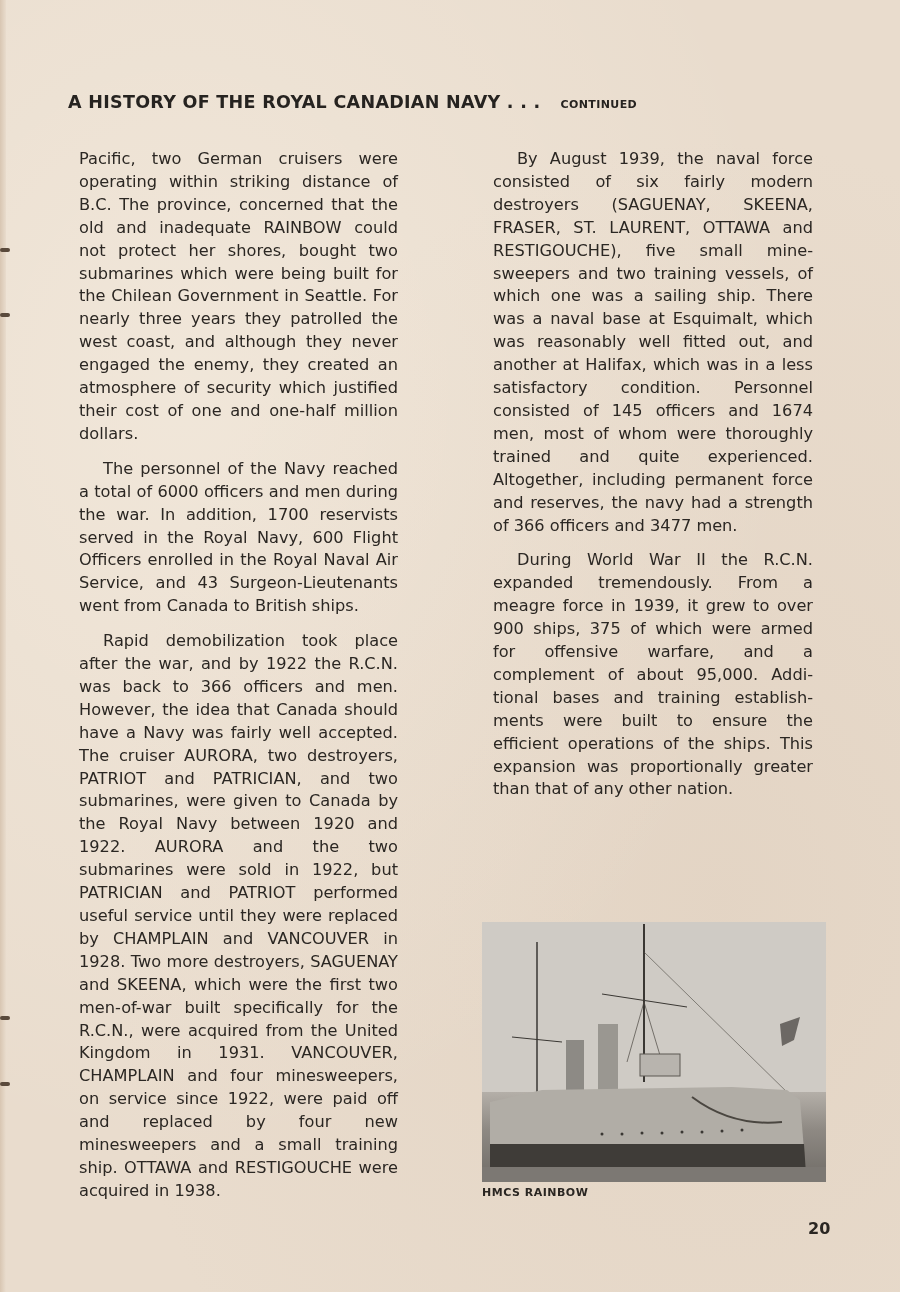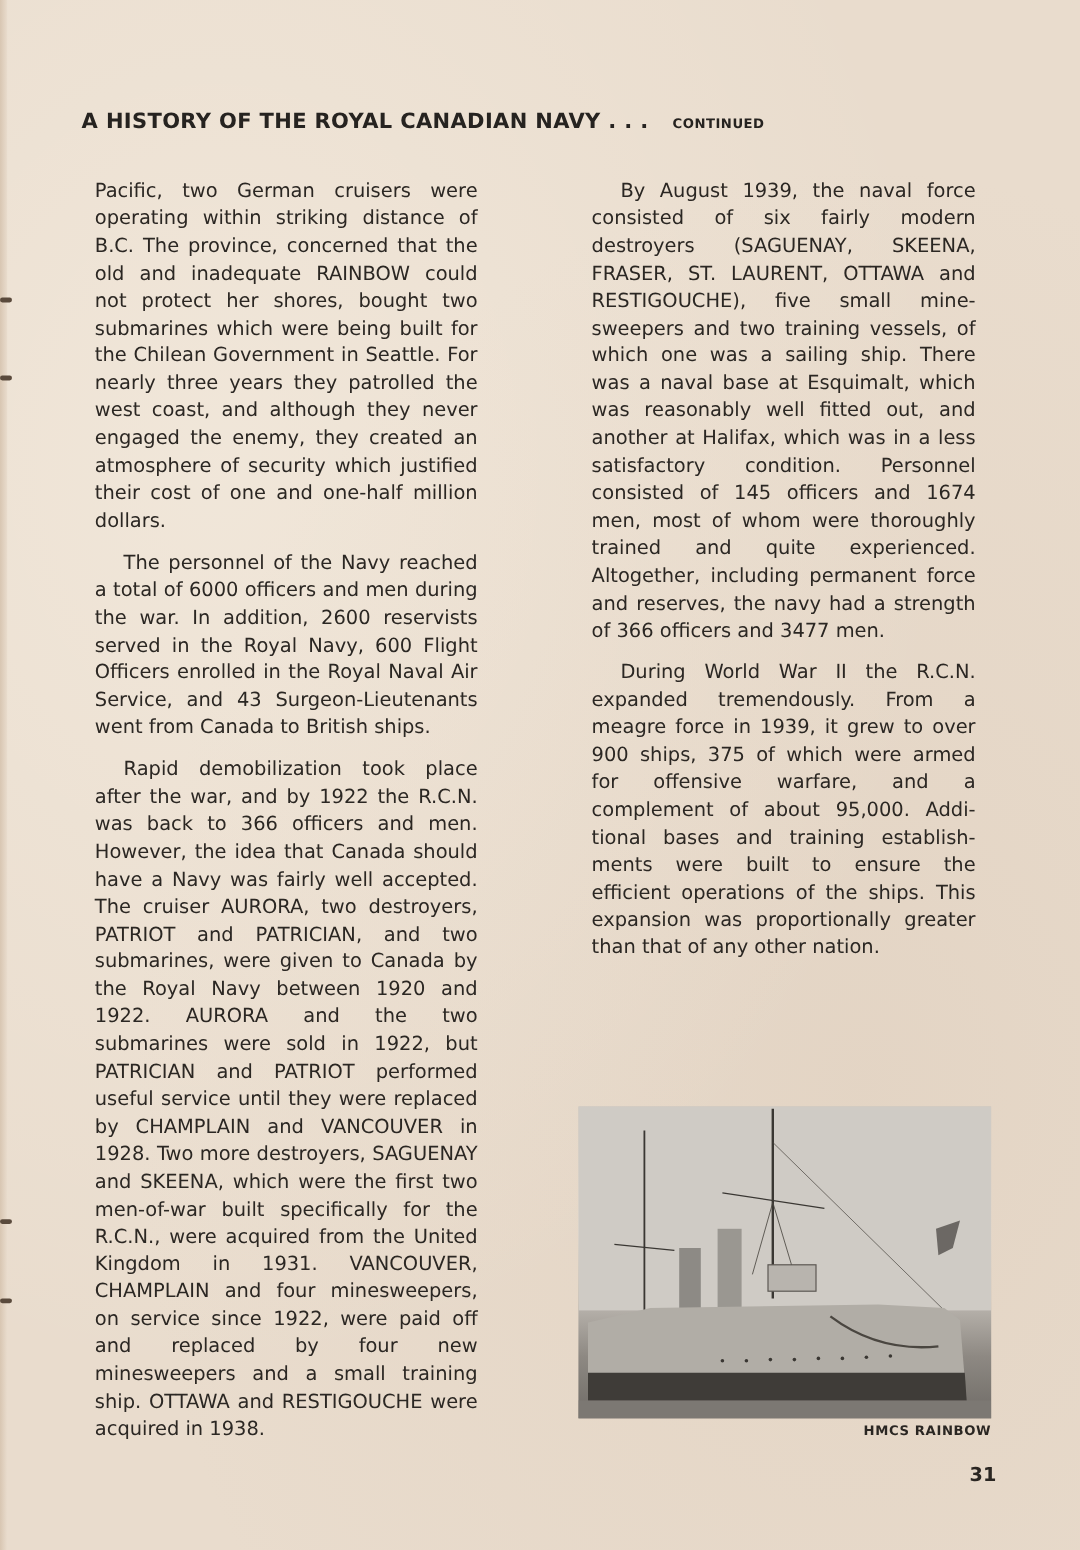--- a/index.html
+++ b/index.html
@@ -43,21 +43,21 @@
     .col p { margin: 12px; text-indent: 24px; }
     .col p.first { text-indent: 0; }
     .photo {
       position: absolute; left: 482px; top: 922px; width: 344px; height: 260px;
       background: linear-gradient(to bottom, #c9c5bf 0%, #d6d3ce 40%, #bdb8b1 62%, #8e8983 80%, #6f6b66 100%);
       overflow: hidden;
     }
     .photo svg { width: 100%; height: 100%; display: block; }
     .caption {
       position: absolute; left: 482px; top: 1186px; width: 344px;
-      text-align: right; font-weight: bold; font-size: 11px; letter-spacing: 0.5px;
+      text-align: left; font-weight: bold; font-size: 11px; letter-spacing: 0.5px;
       color: #2a2622;
     }
     .page-number {
       position: absolute; left: 808px; top: 1219px;
       font-weight: bold; font-size: 16px; color: #2a2622;
     }
   </style>
 </head>
 <body>
 
@@ -66,21 +66,21 @@
 <div class="staple" style="top:313px"></div>
 <div class="staple" style="top:1016px"></div>
 <div class="staple" style="top:1082px"></div>
 
 <div class="heading">
   <span>A HISTORY OF THE ROYAL CANADIAN NAVY . . .</span><span class="cont">CONTINUED</span>
 </div>
 
 <div class="col col-left">
   <p class="first">Pacific, two German cruisers were operating within striking distance of B.C. The province, concerned that the old and inadequate RAINBOW could not protect her shores, bought two submarines which were being built for the Chilean Government in Seattle. For nearly three years they patrolled the west coast, and al­though they never engaged the enemy, they created an atmosphere of security which justified their cost of one and one-half million dollars.</p>
-  <p>The personnel of the Navy reached a total of 6000 officers and men during the war. In addi­tion, 2600 reservists served in the Royal Navy, 600 Flight Officers en­rolled in the Royal Naval Air Service, and 43 Surgeon-Lieutenants went from Canada to British ships.</p>
+  <p>The personnel of the Navy reached a total of 6000 officers and men during the war. In addi­tion, 1700 reservists served in the Royal Navy, 600 Flight Officers en­rolled in the Royal Naval Air Service, and 43 Surgeon-Lieutenants went from Canada to British ships.</p>
   <p>Rapid demobilization took place after the war, and by 1922 the R.C.N. was back to 366 officers and men. However, the idea that Can­ada should have a Navy was fairly well accepted. The cruiser AURORA, two destroyers, PATRIOT and PA­TRICIAN, and two submarines, were given to Canada by the Royal Navy between 1920 and 1922. AURORA and the two submarines were sold in 1922, but PATRICIAN and PATRI­OT performed useful service until they were replaced by CHAMPLAIN and VANCOUVER in 1928. Two more destroyers, SAGUENAY and SKEENA, which were the first two men-of-war built specifically for the R.C.N., were acquired from the United Kingdom in 1931. VANCOU­VER, CHAMPLAIN and four mine­sweepers, on service since 1922, were paid off and replaced by four new minesweepers and a small training ship. OTTAWA and RESTI­GOUCHE were acquired in 1938.</p>
 </div>
 
 <div class="col col-right">
   <p>By August 1939, the naval force consisted of six fairly modern destroyers (SAGUENAY, SKEENA, FRASER, ST. LAURENT, OTTAWA and RESTIGOUCHE), five small mine­sweepers and two training vessels, of which one was a sailing ship. There was a naval base at Esqui­malt, which was reasonably well fitted out, and another at Halifax, which was in a less satisfactory con­dition. Personnel consisted of 145 officers and 1674 men, most of whom were thoroughly trained and quite experienced. Altogether, in­cluding permanent force and re­serves, the navy had a strength of 366 officers and 3477 men.</p>
   <p>During World War II the R.C.N. expanded tremendously. From a meagre force in 1939, it grew to over 900 ships, 375 of which were armed for offensive warfare, and a complement of about 95,000. Addi­tional bases and training establish­ments were built to ensure the efficient operations of the ships. This expansion was proportionally greater than that of any other nation.</p>
 </div>
 
 <div class="photo">
   <svg viewBox="0 0 344 260" preserveAspectRatio="none">
@@ -118,13 +118,13 @@
       <circle cx="240" cy="209" r="1.5"></circle>
         <circle cx="260" cy="208" r="1.5"></circle>
     </g>
 
     <path d="M210,175 Q250,205 300,200" stroke="#4a4640" stroke-width="2" fill="none"></path>
   </svg>
 </div>
 
 <div class="caption">HMCS RAINBOW</div>
 
-<div class="page-number">31</div>
+<div class="page-number">20</div>
 
 </body></html>

